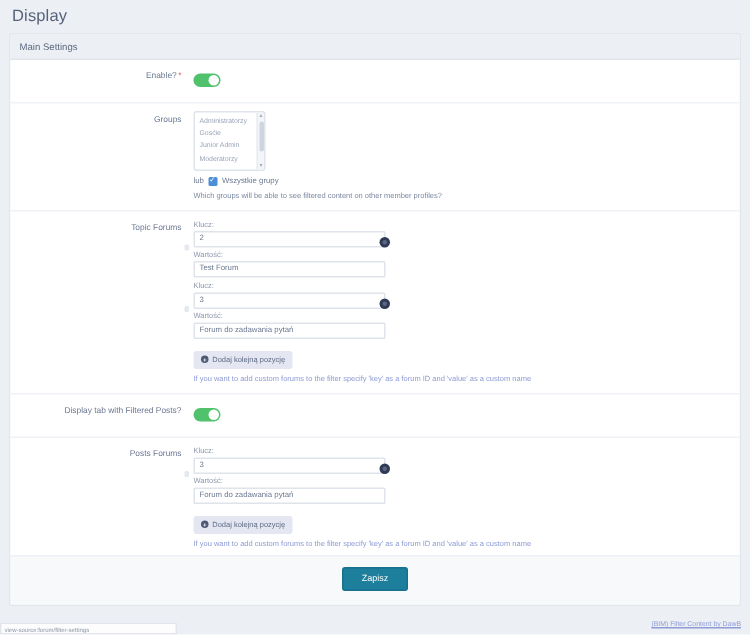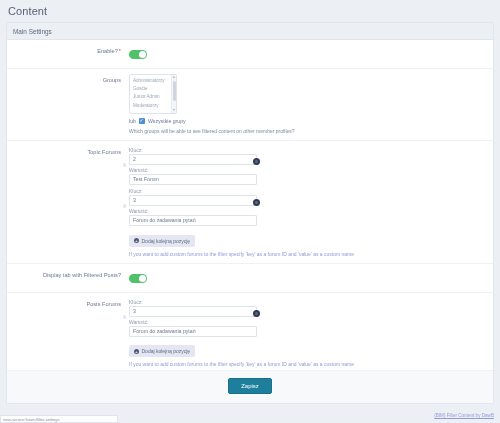--- a/index.html
+++ b/index.html
@@ -197,21 +197,21 @@
     border: 1px solid #e2e6ec;
     font-size: 4px; color: #8a93a6;
     padding-left: 2px; line-height: 7px;
     overflow: hidden; white-space: nowrap;
   }
 </style>
 </head>
 <body>
 
 <div class="page-head">
-  <div class="page-title">Content</div>
+  <div class="page-title">Display</div>
 </div>
 
 <div class="card">
 
   <div class="card-head">
     <div class="card-head-title">Main Settings</div>
   </div>
 
   <div class="card-body">
 

